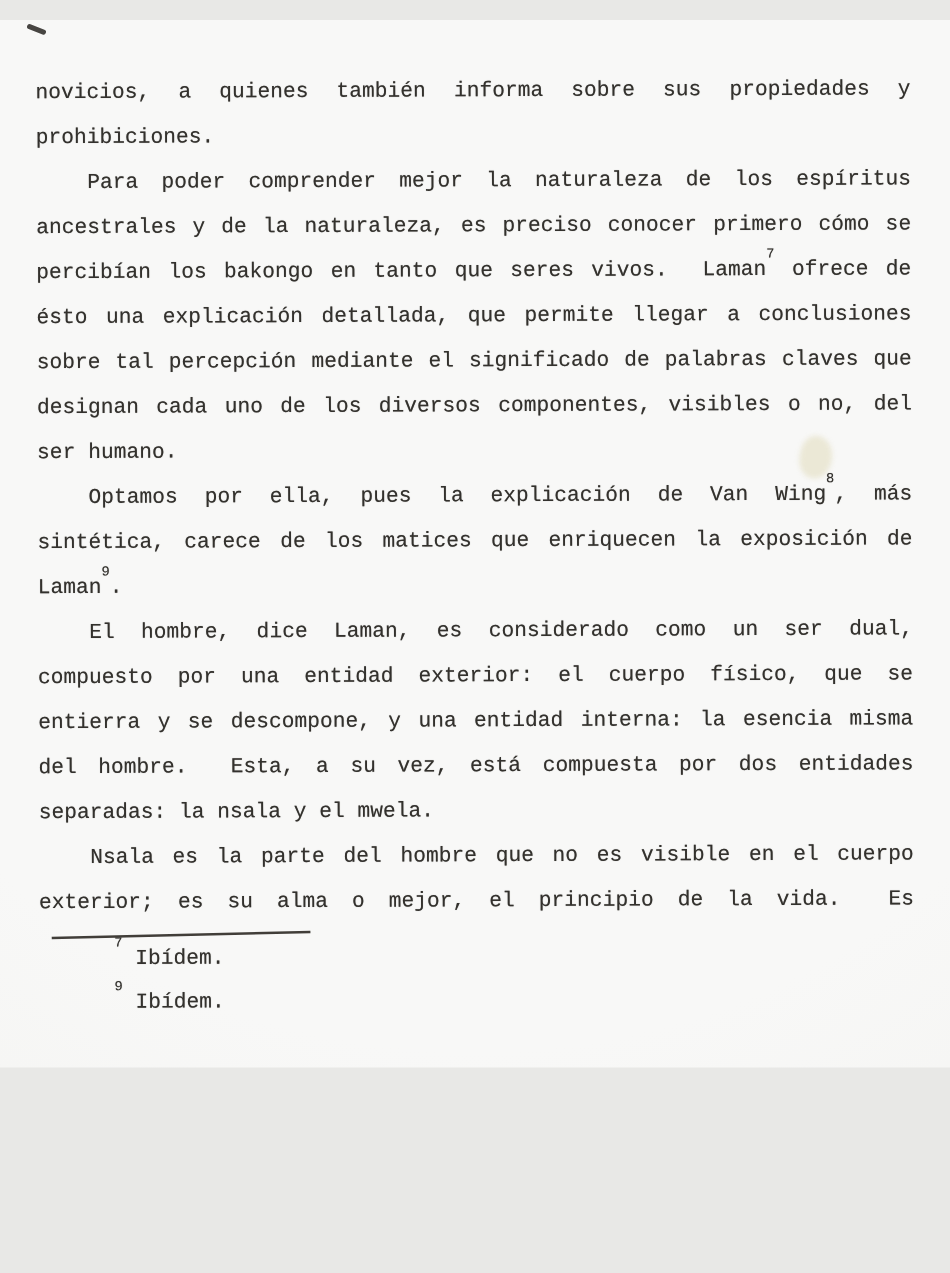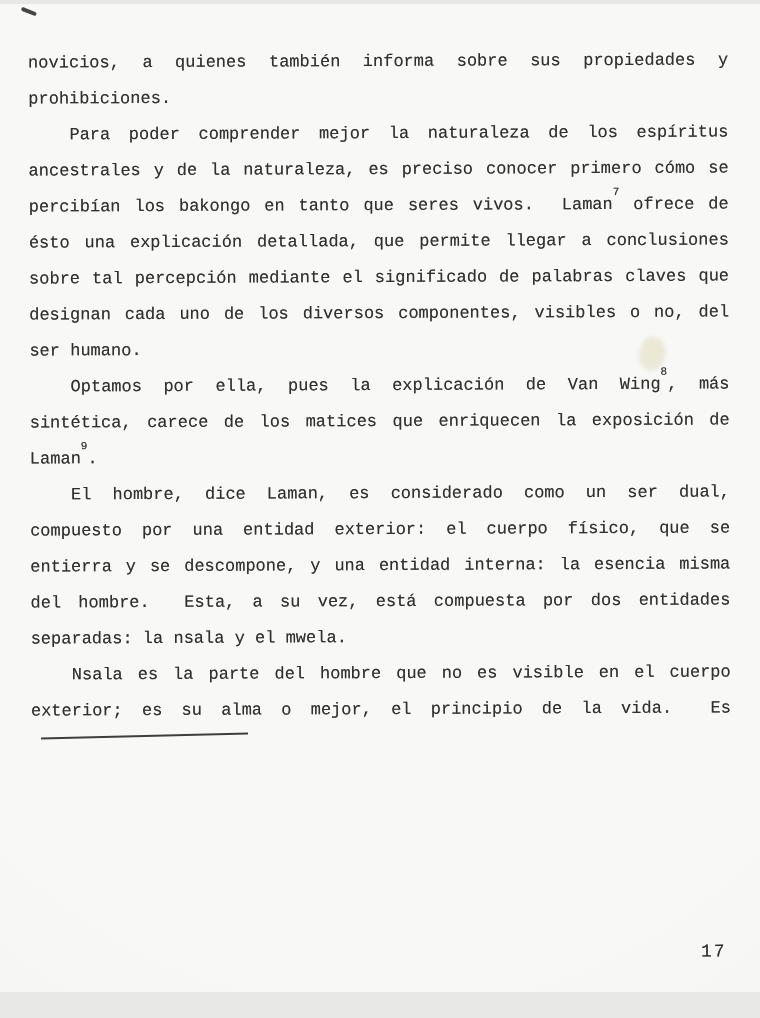--- a/index.html
+++ b/index.html
@@ -2,22 +2,22 @@
 <html style="--paper: #f6f6f4; --ink: #33312d;"><head>
 <meta charset="utf-8">
 <style>
   :root{
     --paper:#f6f6f4;
     --ink:#33312d;
   }
   html,body{margin:0;padding:0;background:#e8e8e6;}
   .page{
     position:relative;
-    width:760px;height:988px;
-    margin:4px auto;
+    width:760px;height:838px;
+    margin:16px auto;
     overflow:hidden;
     background:
       radial-gradient(130% 110% at 50% 38%, #f8f8f7 55%, #f1f1ee 100%);
     font-family:"Liberation Mono","DejaVu Sans Mono",monospace;
     color:var(--ink);
     font-variant-ligatures:none;
   }
   .scan-tilt{
     position:absolute;inset:0;
     transform:rotate(-0.25deg);
@@ -128,18 +128,20 @@
         </div>
         <div>
           <div class="line first-indent">Nsala es la parte del hombre que no es visible en el cuerpo</div>
           <div class="line">exterior; es su alma o mejor, el principio de la vida.&nbsp; Es</div>
         </div>
       </main>
 
     <div class="footnote-sep"></div>
 
     <section class="footnotes" id="footnotes">
+        <div class="footnote"><sup>7</sup>&nbsp;Ibídem.</div>
+        <div class="footnote"><sup>9</sup>&nbsp;Ibídem.</div>
       </section>
 
     <div class="page-number">17</div>
 
   </div>
 </div>
 
 </body></html>

